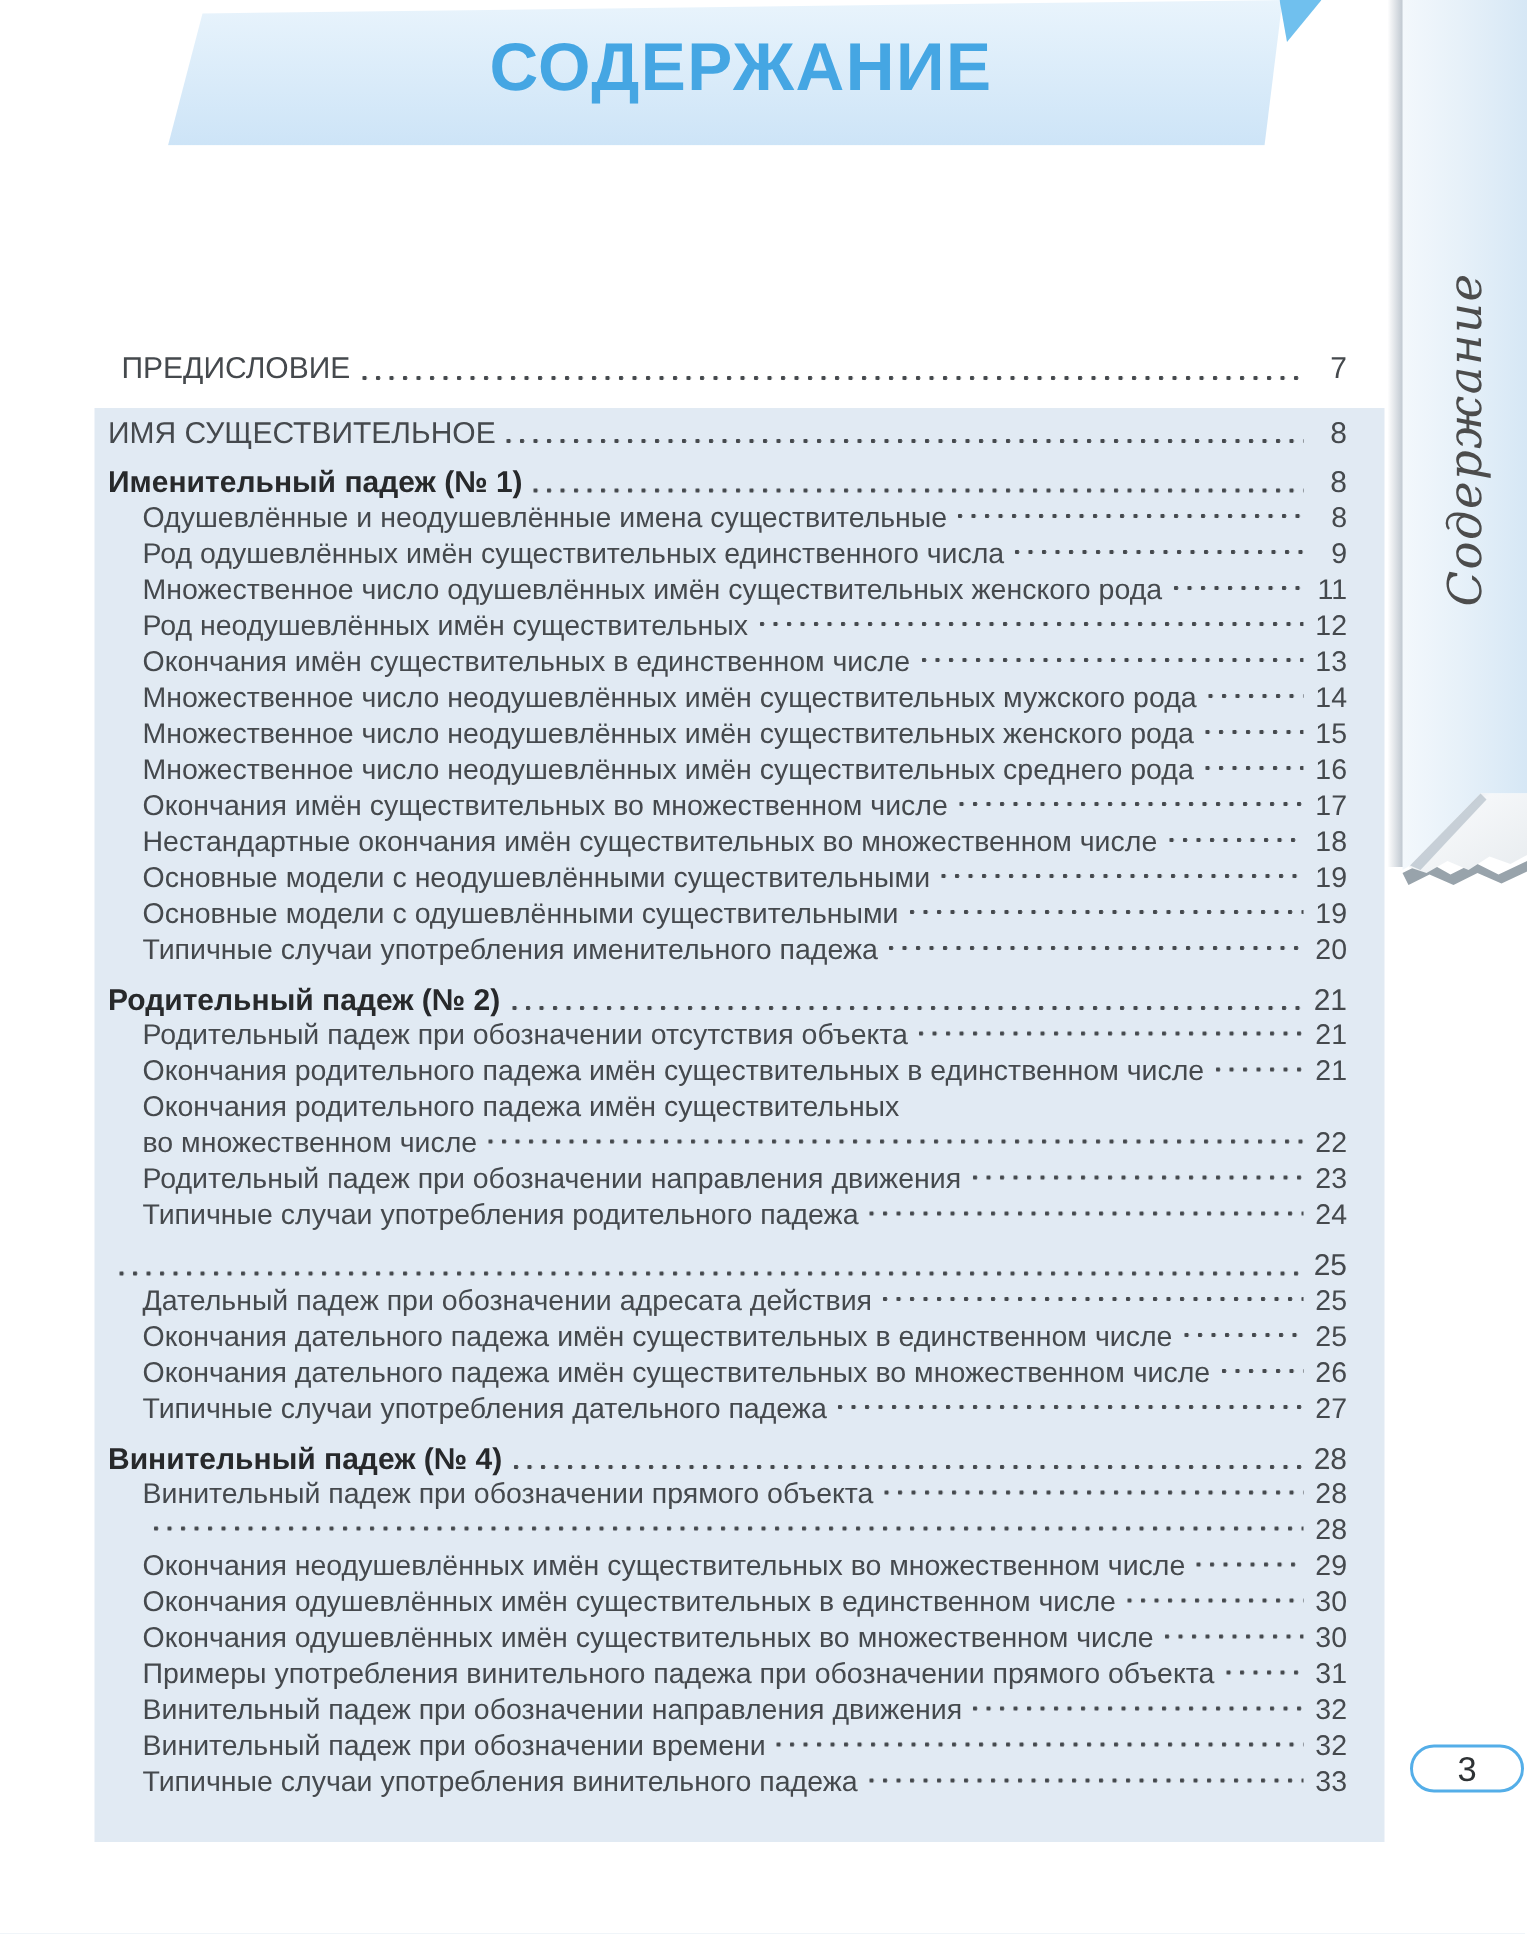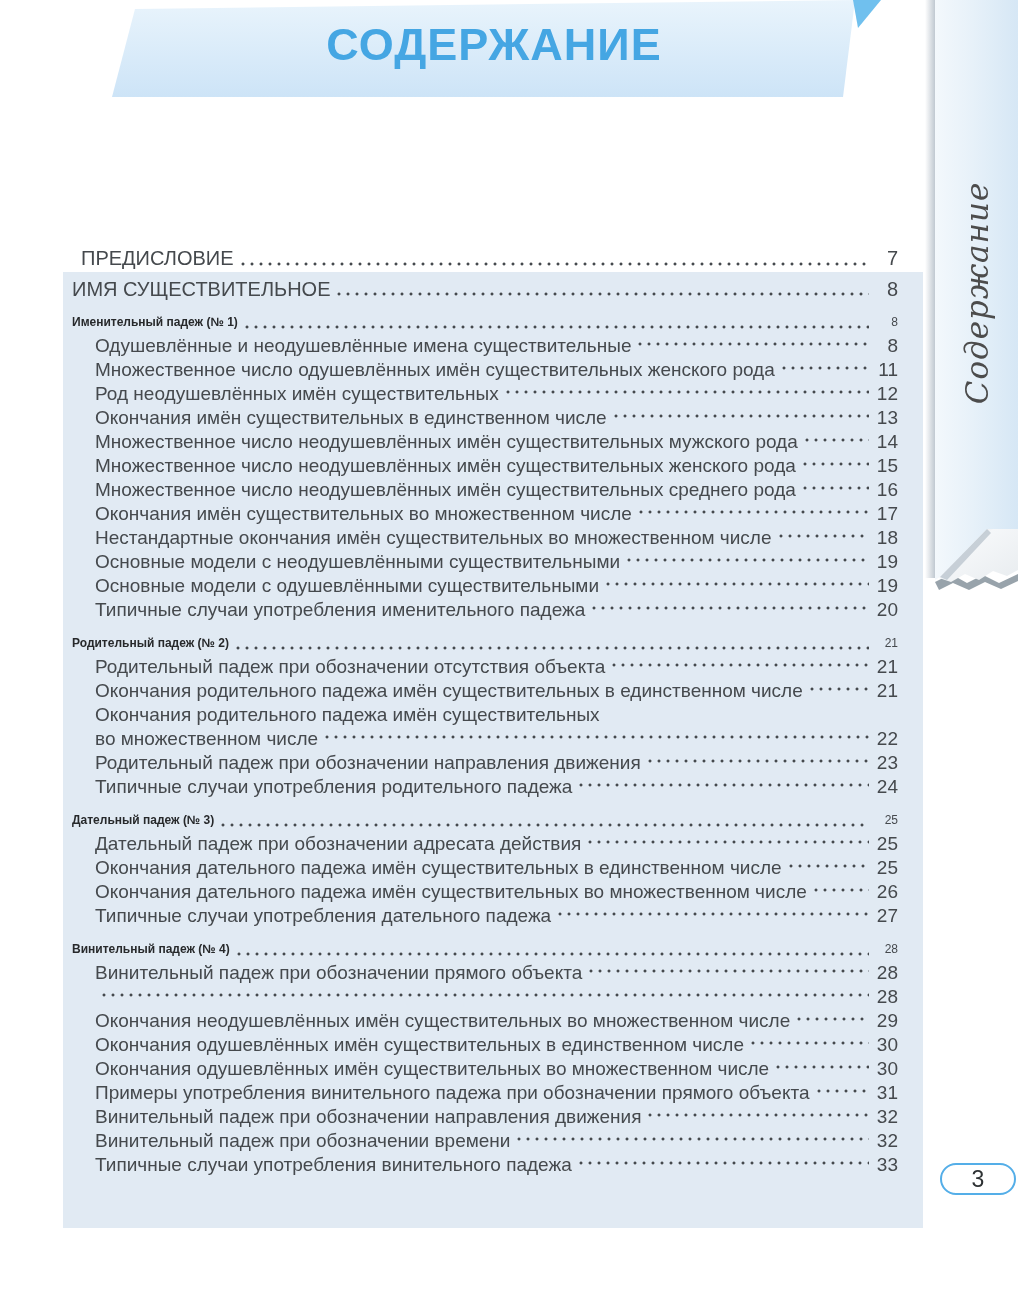--- a/index.html
+++ b/index.html
@@ -21,38 +21,38 @@
     color:var(--accent);
     transform:translateY(-4px);
   }
   .fold-triangle{
     position:absolute;left:850px;top:0;width:34px;height:30px;
     background:var(--fold);
     clip-path:polygon(3px 0,31px 0,8px 28px);
   }
   
   .preface{
-    position:absolute;left:63px;top:245px;width:860px;
+    position:absolute;left:63px;top:233px;width:860px;
     box-sizing:border-box;padding:0 25px 0 9px;
   }
   
   .panel{
     position:absolute;left:63px;top:272px;width:860px;height:956px;
     background:var(--panel_bg);
     box-sizing:border-box;padding:5px 25px 18px 0;
   }
   
   .row{
     display:flex;align-items:flex-end;
     line-height:24px;height:24px;
     font-size:19px;color:var(--text);
     white-space:nowrap;
   }
   .row.top{font-size:20px;padding-left:9px;color:var(--text);}
-  .row.section{font-size:12px;font-weight:bold;color:var(--text_bold);padding-left:9px;margin-top:9px;}
+  .row.section{font-size:20px;font-weight:bold;color:var(--text_bold);padding-left:9px;margin-top:9px;}
   .row.sub{padding-left:32px;align-items:center;}
   .preface .row{height:26px;line-height:26px;font-size:20px;}
   .lab{flex:0 0 auto;}
   .leader{
     flex:1 1 auto;min-width:14px;height:4px;
     margin:0 5px 5px 7px;
     background-image:radial-gradient(circle at 2px 2px, currentColor 1.35px, transparent 1.7px);
     background-size:9px 4px;background-repeat:repeat-x;background-position:left bottom;
     color:var(--text);
   }
@@ -102,20 +102,25 @@
         <span class="lab">Именительный падеж (№ 1)</span>
         <span class="leader"></span>
         <span class="pg">8</span>
       </div>
       <div class="row sub">
         <span class="lab">Одушевлённые и неодушевлённые имена существительные</span>
         <span class="leader"></span>
         <span class="pg">8</span>
       </div>
       <div class="row sub">
+        <span class="lab">Род одушевлённых имён существительных единственного числа</span>
+        <span class="leader"></span>
+        <span class="pg">9</span>
+      </div>
+      <div class="row sub">
         <span class="lab">Множественное число одушевлённых имён существительных женского рода</span>
         <span class="leader"></span>
         <span class="pg">11</span>
       </div>
       <div class="row sub">
         <span class="lab">Род неодушевлённых имён существительных</span>
         <span class="leader"></span>
         <span class="pg">12</span>
       </div>
       <div class="row sub">
@@ -190,21 +195,20 @@
         <span class="lab">Родительный падеж при обозначении направления движения</span>
         <span class="leader"></span>
         <span class="pg">23</span>
       </div>
       <div class="row sub">
         <span class="lab">Типичные случаи употребления родительного падежа</span>
         <span class="leader"></span>
         <span class="pg">24</span>
       </div>
       <div class="row section">
-        <span class="lab">Дательный падеж (№ 3)</span>
         <span class="leader"></span>
         <span class="pg">25</span>
       </div>
       <div class="row sub">
         <span class="lab">Дательный падеж при обозначении адресата действия</span>
         <span class="leader"></span>
         <span class="pg">25</span>
       </div>
       <div class="row sub">
         <span class="lab">Окончания дательного падежа имён существительных в единственном числе</span>

